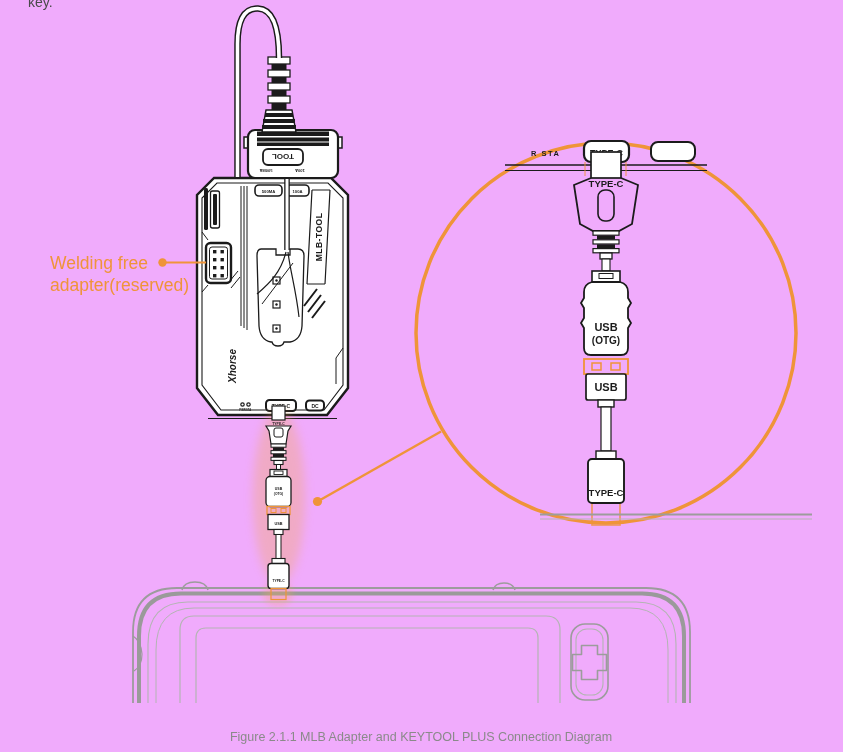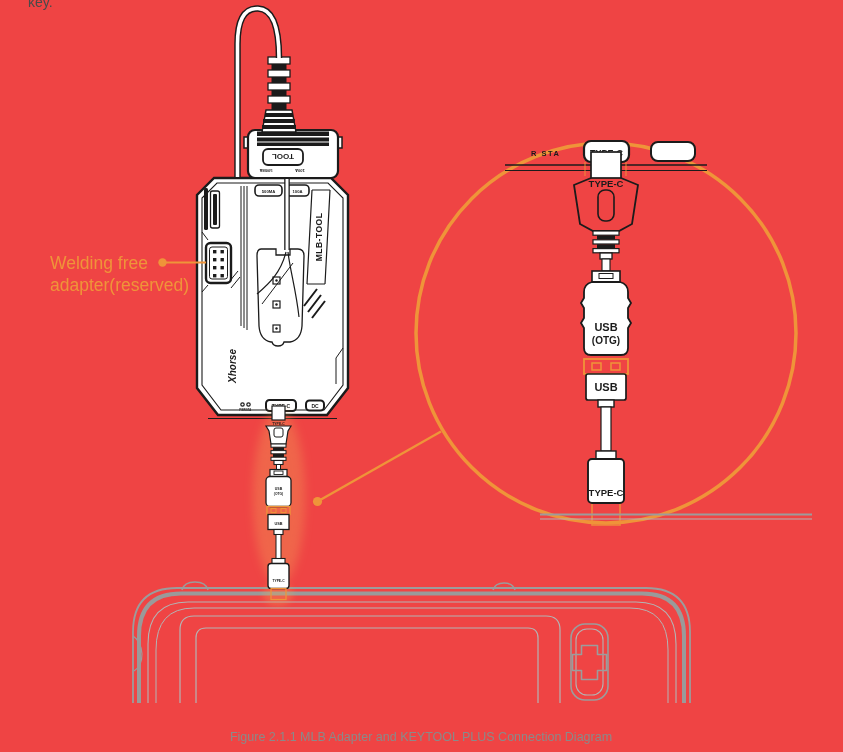--- a/index.html
+++ b/index.html
@@ -1,16 +1,16 @@
 <!DOCTYPE html>
 <html><head>
 <meta charset="utf-8">
 <style>
   html,body{margin:0;padding:0;background:#ffffff;}
-  #page{position:relative;width:843px;height:752px;background:#ef4444;overflow:hidden;
+  #page{position:relative;width:843px;height:752px;background:#f0abfc;overflow:hidden;
         font-family:"Liberation Sans", sans-serif;}
   svg{position:absolute;left:0;top:0;}
   text{font-family:"Liberation Sans", sans-serif;}
   .ink{stroke:#1b1b1b;fill:none;}
   .inkf{fill:#1b1b1b;stroke:none;}
   .wht{fill:#ffffff;}
   .lbl{fill:#1b1b1b;font-weight:bold;}
   .acc{stroke:#EF9439;fill:none;}
   .gry{stroke:#9c9c9c;fill:none;}
   .gry2{stroke:#b4b4b4;fill:none;}

